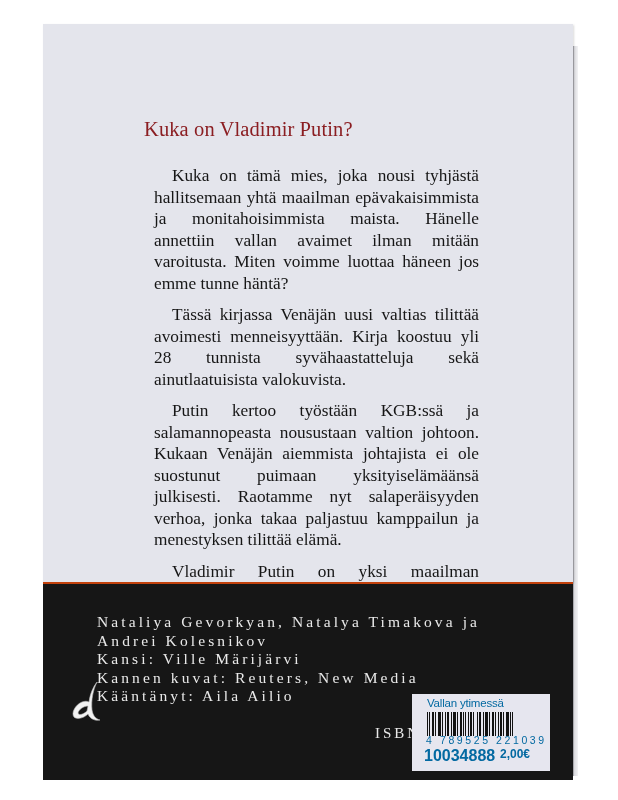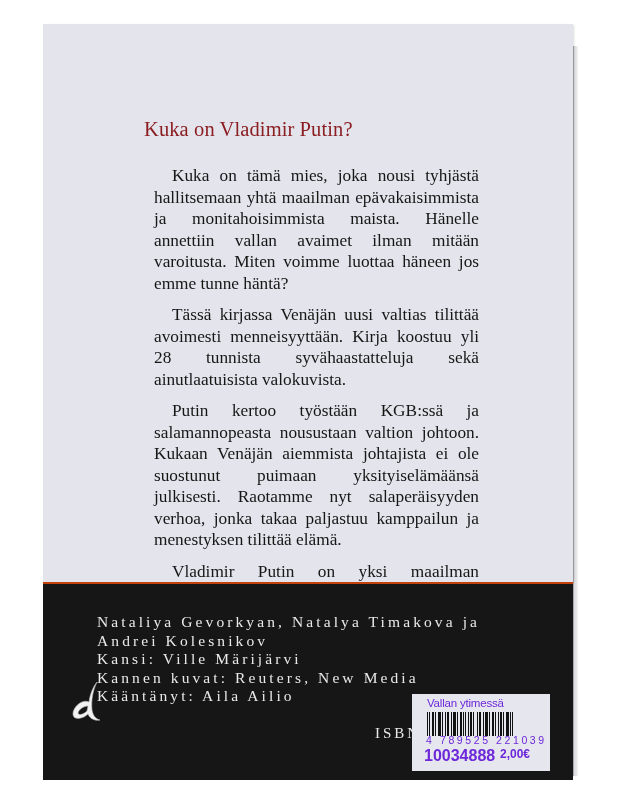--- a/index.html
+++ b/index.html
@@ -69,21 +69,21 @@
       font-size: 15px;
       color: #e9e9e9;
       letter-spacing: 3px;
     }
     .sticker {
       position: absolute;
       left: 369px; top: 110px;
       width: 138px; height: 77px;
       background: #e6e6ef;
       font-family: "Liberation Sans", sans-serif;
-      color: #6d28d9;
+      color: #0369a1;
     }
     .sticker-title {
       position: absolute; left: 15px; top: 3px;
       font-size: 11.5px; letter-spacing: -0.2px;
     }
     .barcode {
       position: absolute; left: 15px; top: 18px;
       width: 108px; height: 24px;
       display: flex; align-items: stretch;
     }

